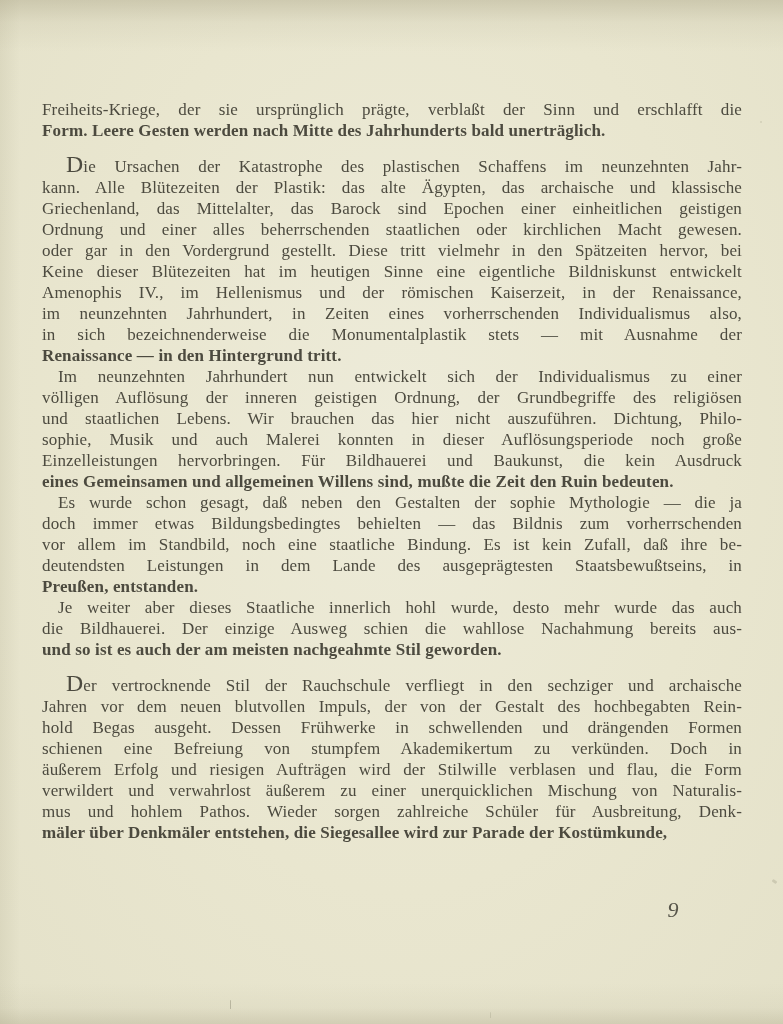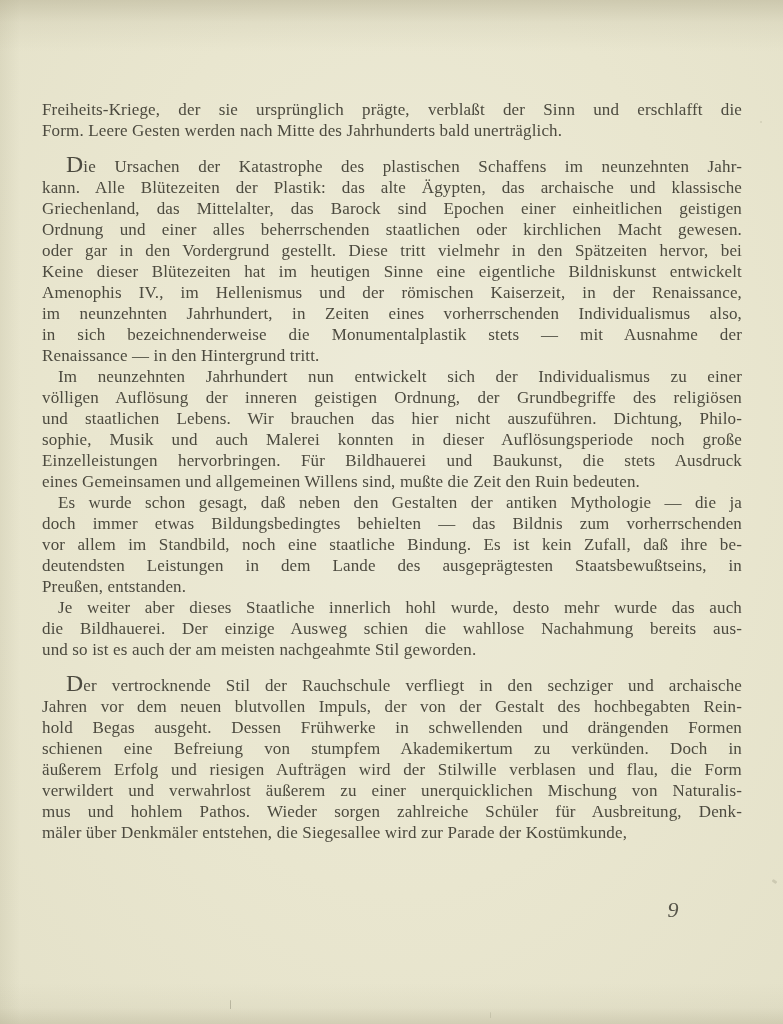--- a/index.html
+++ b/index.html
@@ -32,21 +32,21 @@
   .para { margin: 0; }
   .para.gap-top { margin-top: 12px; }
   .line {
     font-size: 17px;
     line-height: 21px;
     letter-spacing: 0.15px;
     text-align: justify;
     text-align-last: justify;
     text-rendering: optimizeLegibility;
   }
-  .line.last { text-align-last: left; }
+  .line.last { text-align-last: left; font-weight: bold; }
   .line.first { text-indent: 16px; }
   .line.first.lg { text-indent: 24px; }
   .line.lg::first-letter {
     font-size: 140%;
     line-height: 1;
   }
   .page-number {
     position: absolute;
     left: 655px;
     top: 897px;
@@ -89,26 +89,26 @@
       <div class="line">im neunzehnten Jahrhundert, in Zeiten eines vorherrschenden Individualismus also,</div>
       <div class="line">in sich bezeichnenderweise die Monumentalplastik stets — mit Ausnahme der</div>
       <div class="line last">Renaissance — in den Hintergrund tritt.</div>
     </div>
 
     <div class="para">
       <div class="line first">Im neunzehnten Jahrhundert nun entwickelt sich der Individualismus zu einer</div>
       <div class="line">völligen Auflösung der inneren geistigen Ordnung, der Grundbegriffe des religiösen</div>
       <div class="line">und staatlichen Lebens. Wir brauchen das hier nicht auszuführen. Dichtung, Philo-</div>
       <div class="line">sophie, Musik und auch Malerei konnten in dieser Auflösungsperiode noch große</div>
-      <div class="line">Einzelleistungen hervorbringen. Für Bildhauerei und Baukunst, die stets Ausdruck</div>
+      <div class="line">Einzelleistungen hervorbringen. Für Bildhauerei und Baukunst, die kein Ausdruck</div>
       <div class="line last">eines Gemeinsamen und allgemeinen Willens sind, mußte die Zeit den Ruin bedeuten.</div>
     </div>
 
     <div class="para">
-      <div class="line first">Es wurde schon gesagt, daß neben den Gestalten der antiken Mythologie — die ja</div>
+      <div class="line first">Es wurde schon gesagt, daß neben den Gestalten der sophie Mythologie — die ja</div>
       <div class="line">doch immer etwas Bildungsbedingtes behielten — das Bildnis zum vorherrschenden</div>
       <div class="line">vor allem im Standbild, noch eine staatliche Bindung. Es ist kein Zufall, daß ihre be-</div>
       <div class="line">deutendsten Leistungen in dem Lande des ausgeprägtesten Staatsbewußtseins, in</div>
       <div class="line last">Preußen, entstanden.</div>
     </div>
 
     <div class="para">
       <div class="line first">Je weiter aber dieses Staatliche innerlich hohl wurde, desto mehr wurde das auch</div>
       <div class="line">die Bildhauerei. Der einzige Ausweg schien die wahllose Nachahmung bereits aus-</div>
       <div class="line last">und so ist es auch der am meisten nachgeahmte Stil geworden.</div>

